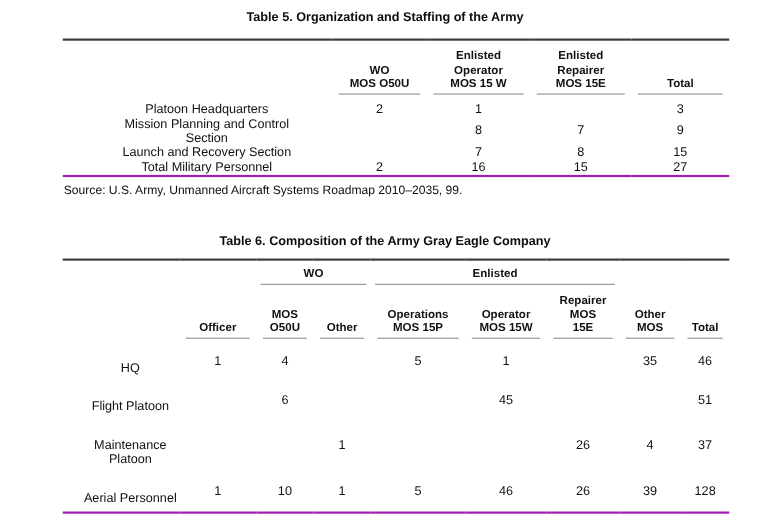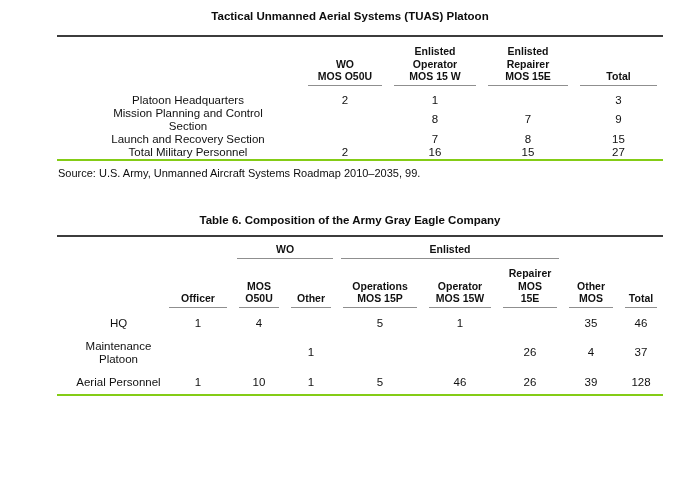--- a/index.html
+++ b/index.html
@@ -66,44 +66,44 @@
   tbody td {
     font-size: 11.5px;
     line-height: 13px;
     text-align: center;
     vertical-align: middle;
     padding: 4px 0;
   }
   tbody tr:first-child td { padding-top: 8px; }
   #table6 tbody td { padding: 5px 0; }
   #table6 tbody tr:first-child td { padding-top: 9px; }
-  tbody tr:last-child td { border-bottom: 2px solid #84cc16; }
+  tbody tr:last-child td { border-bottom: 2px solid #a21caf; }
 
   .row-label {
     display: inline-block;
     max-width: 178px;
     padding-left: 17px;
   }
-  #table6 .row-label { max-width: 96px; }
+  #table6 .row-label { max-width: 96px; margin-top: 12px; }
 
   .source {
     margin: 6px 0 0 58px;
     font-size: 11px;
     line-height: 13px;
     color: #0d0d0d;
   }
 </style>
 </head>
 <body>
 
 <div>
 
   <section>
     <div class="tbl-title" id="table5-title">
-      <div>Tactical Unmanned Aerial Systems (TUAS) Platoon</div>
+      <div>Table 5. Organization and Staffing of the Army</div>
     </div>
     <table class="doc-table" id="table5">
         <colgroup>
           <col style="width: 245px;">
           <col style="width: 86px;">
           <col style="width: 94px;">
           <col style="width: 92px;">
           <col style="width: 89px;">
         </colgroup>
         <thead>
@@ -253,20 +253,31 @@
             <td>1</td>
             <td>4</td>
             <td></td>
             <td>5</td>
             <td>1</td>
             <td></td>
             <td>35</td>
             <td>46</td>
           </tr>
           <tr>
+            <td><span class="row-label">Flight Platoon</span></td>
+            <td></td>
+            <td>6</td>
+            <td></td>
+            <td></td>
+            <td>45</td>
+            <td></td>
+            <td></td>
+            <td>51</td>
+          </tr>
+          <tr>
             <td><span class="row-label">Maintenance Platoon</span></td>
             <td></td>
             <td></td>
             <td>1</td>
             <td></td>
             <td></td>
             <td>26</td>
             <td>4</td>
             <td>37</td>
           </tr>

